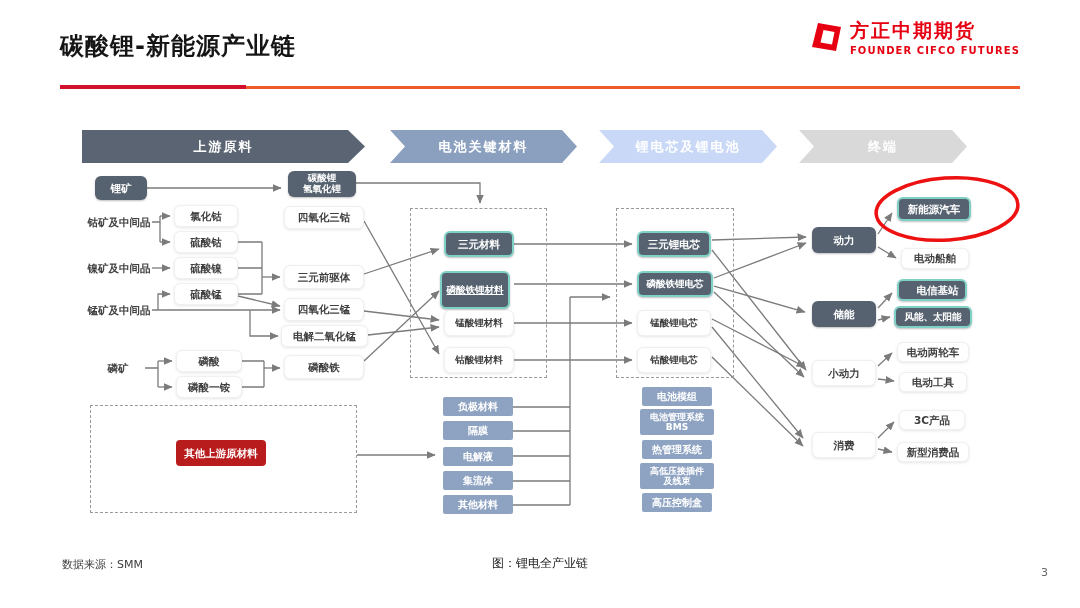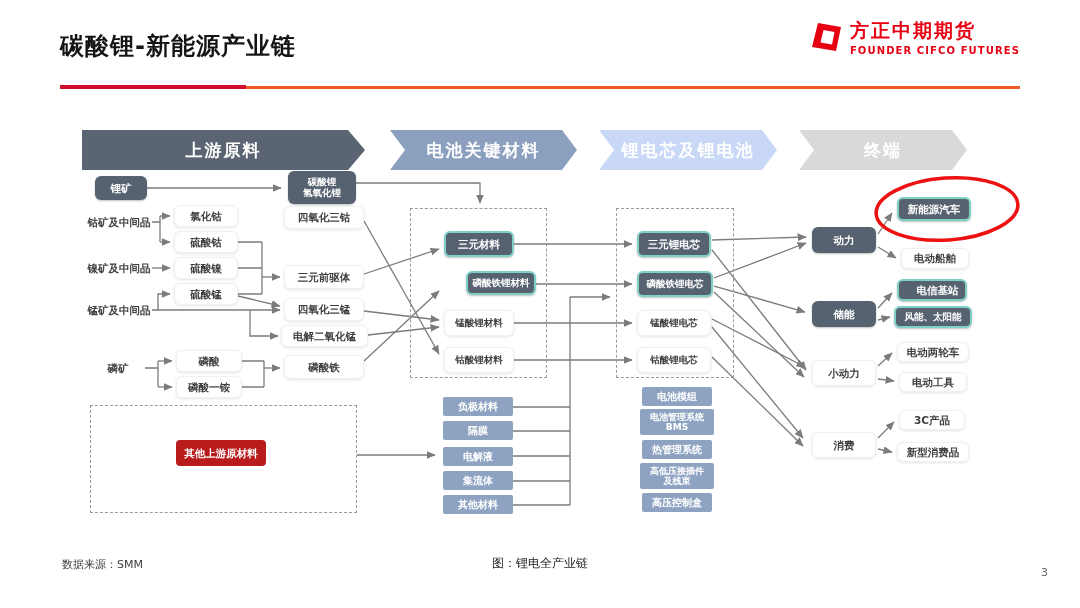--- a/index.html
+++ b/index.html
@@ -7,22 +7,22 @@
          font-family:"DejaVu Sans","Liberation Sans",sans-serif;}
   
   #title{position:absolute;left:60px;top:30px;font-size:24px;font-weight:bold;color:#151515;letter-spacing:1px;}
   #rule-dark{position:absolute;left:60px;top:85px;width:186px;height:4px;background:#d1112b;}
   #rule-light{position:absolute;left:246px;top:86px;width:774px;height:2.5px;background:#f05a28;}
   #logo{position:absolute;right:60px;top:20px;display:flex;align-items:flex-start;gap:7px;}
   #logo .txt{display:flex;flex-direction:column;}
   #logo .cn{color:#e60012;font-size:19px;font-weight:bold;letter-spacing:2px;line-height:1.2;font-family:Liberation Serif, serif;}
   #logo .en{color:#e60012;font-size:10px;font-weight:bold;letter-spacing:1.1px;margin-top:2px;}
   
-  .stage{position:absolute;top:130px;height:40px;display:flex;align-items:center;justify-content:center;
-         color:#fff;font-size:17px;font-weight:bold;letter-spacing:2px;font-family:Liberation Mono, monospace;}
+  .stage{position:absolute;top:130px;height:33px;display:flex;align-items:center;justify-content:center;
+         color:#fff;font-size:13px;font-weight:bold;letter-spacing:2px;font-family:Liberation Mono, monospace;}
   .stage.first{clip-path:polygon(0 0,calc(100% - 17px) 0,100% 50%,calc(100% - 17px) 100%,0 100%);}
   .stage.notch{clip-path:polygon(0 0,calc(100% - 15px) 0,100% 50%,calc(100% - 15px) 100%,0 100%,15px 50%);}
   
   .node{position:absolute;display:flex;align-items:center;justify-content:center;text-align:center;
         border-radius:6px;font-size:10.5px;font-weight:600;line-height:1.15;white-space:pre-line;box-sizing:border-box;}
   .node.dark{background:#566270;color:#fff;box-shadow:0 1px 2px rgba(0,0,0,.25);}
   .node.hl{border:2px solid #7fd1c6;}
   .node.white{background:#fff;color:#3f3f3f;border:1px solid #f0f0f0;box-shadow:0 1px 3px rgba(0,0,0,.10);}
   .node.plain{background:transparent;color:#3f3f3f;}
   .node.rect{background:#8ea3c2;color:#fff;border-radius:2px;font-size:10px;}
@@ -120,41 +120,41 @@
       <path d="M878,449 L892,452" marker-end="url(#arr)"></path>
     </g>
     <ellipse cx="947" cy="209" rx="71" ry="31" transform="rotate(-4 947 209)" fill="none" stroke="#ed1111" stroke-width="3.5"></ellipse>
   </svg>
 
   <div class="dashed" style="left:90px;top:405px;width:267px;height:108px;"></div>
   <div class="dashed" style="left:410px;top:208px;width:137px;height:170px;"></div>
   <div class="dashed" style="left:616px;top:208px;width:118px;height:170px;"></div>
 
   <div class="node dark" style="left:95px;top:176px;width:52px;height:24px;">锂矿</div>
-  <div class="node dark sm" style="left:288px;top:171px;width:68px;height:33px;">碳酸锂
+  <div class="node dark sm" style="left:288px;top:171px;width:68px;height:26px;">碳酸锂
 氢氧化锂</div>
   <div class="node plain" style="left:84px;top:212px;width:70px;height:20px;">钴矿及中间品</div>
   <div class="node white" style="left:174px;top:205px;width:64px;height:22px;">氯化钴</div>
   <div class="node white" style="left:174px;top:231px;width:64px;height:22px;">硫酸钴</div>
   <div class="node plain" style="left:84px;top:258px;width:70px;height:20px;">镍矿及中间品</div>
   <div class="node white" style="left:174px;top:257px;width:64px;height:22px;">硫酸镍</div>
   <div class="node white" style="left:174px;top:283px;width:64px;height:22px;">硫酸锰</div>
   <div class="node plain" style="left:84px;top:300px;width:70px;height:20px;">锰矿及中间品</div>
   <div class="node white" style="left:284px;top:206px;width:80px;height:23px;">四氧化三钴</div>
   <div class="node white" style="left:284px;top:265px;width:80px;height:24px;">三元前驱体</div>
   <div class="node white" style="left:284px;top:298px;width:80px;height:23px;">四氧化三锰</div>
   <div class="node white" style="left:281px;top:325px;width:87px;height:22px;">电解二氧化锰</div>
   <div class="node plain" style="left:90px;top:358px;width:56px;height:20px;">磷矿</div>
   <div class="node white" style="left:176px;top:350px;width:66px;height:22px;">磷酸</div>
   <div class="node white" style="left:176px;top:376px;width:66px;height:22px;">磷酸一铵</div>
   <div class="node white" style="left:284px;top:355px;width:80px;height:24px;">磷酸铁</div>
   <div class="node lightblue" style="left:176px;top:440px;width:90px;height:26px;">其他上游原材料</div>
 
   <div class="node dark hl" style="left:444px;top:231px;width:70px;height:26px;">三元材料</div>
-  <div class="node dark hl sm" style="left:466px;top:271px;width:70px;height:24px;">磷酸铁锂材料</div>
+  <div class="node dark hl sm" style="left:440px;top:271px;width:70px;height:38px;text-decoration:underline;">磷酸铁锂材料</div>
   <div class="node white sm" style="left:444px;top:310px;width:70px;height:26px;">锰酸锂材料</div>
   <div class="node white sm" style="left:444px;top:347px;width:70px;height:26px;">钴酸锂材料</div>
   <div class="node rect" style="left:443px;top:397px;width:70px;height:19px;">负极材料</div>
   <div class="node rect" style="left:443px;top:421px;width:70px;height:19px;">隔膜</div>
   <div class="node rect" style="left:443px;top:447px;width:70px;height:19px;">电解液</div>
   <div class="node rect" style="left:443px;top:471px;width:70px;height:19px;">集流体</div>
   <div class="node rect" style="left:443px;top:495px;width:70px;height:19px;">其他材料</div>
 
   <div class="node dark hl" style="left:637px;top:231px;width:74px;height:26px;">三元锂电芯</div>
   <div class="node dark hl sm" style="left:637px;top:271px;width:76px;height:26px;">磷酸铁锂电芯</div>

